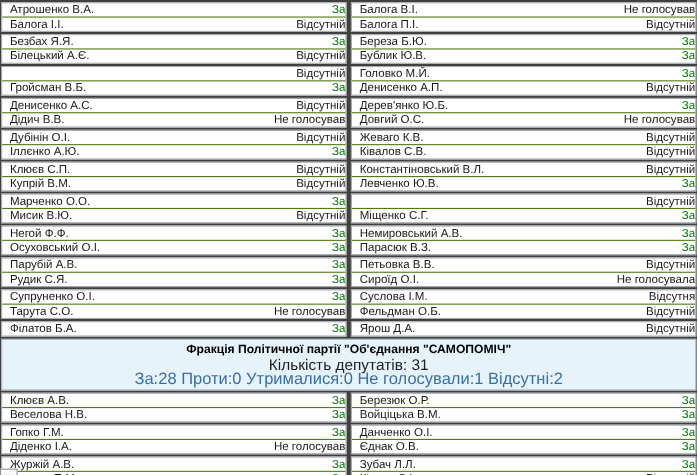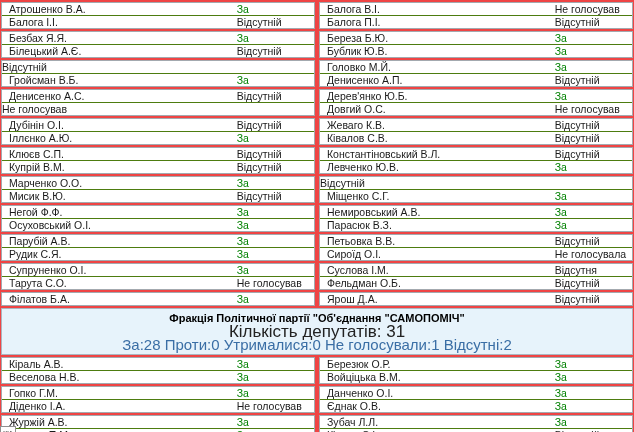--- a/index.html
+++ b/index.html
@@ -1,21 +1,21 @@
 <!DOCTYPE html>
 <html style="--green: #008000; --blue: #3a6ea5; --hdr-bg: #e7f3fb;"><head>
 <meta charset="utf-8">
 <style>
   html, body { margin: 0; padding: 0; background: #fff; }
   .page {
     position: relative;
     width: 634px;
     height: 432px;
     overflow: hidden;
-    background: #ef4444;
+    background: #404040;
     font-family: "Liberation Sans", sans-serif;
   }
   .votes-section {
     display: flex;
     gap: 4px;
     padding: 0 1px;
   }
   .votes-section.first { padding-top: 2px; }
   .col { flex: 1; min-width: 0; }
   .group {
@@ -31,31 +31,31 @@
     font-size: 10.5px;
     color: #1a1a1a;
     white-space: nowrap;
   }
   .row + .row { border-top: 1px solid #4d7c0f; }
   .dep-name {
     flex: 0 0 73%;
     padding-left: 7px;
     overflow: hidden;
   }
-  .vote { flex: 1; overflow: hidden; color: #1a1a1a; }
+  .vote { flex: 1; overflow: hidden; color: #1a1a1a; text-align: right; }
   .vote.for { color: var(--green, #008000); }
   .faction-header {
     margin: 0 1px 2px 1px;
     border: 1px solid #a9b6c0;
     background: var(--hdr-bg, #e7f3fb);
     text-align: center;
     padding: 3px 0;
   }
   .fh-title  { font-weight: bold; font-size: 11px; line-height: 13px; color: #000; }
-  .fh-count  { font-size: 17px; line-height: 13px; color: #222; }
+  .fh-count  { font-size: 14px; line-height: 13px; color: #222; }
   .fh-summary{ font-size: 15px; line-height: 13px; color: var(--blue, #3a6ea5); }
   .tooltip-frag {
     position: absolute;
     left: 0; top: 426px;
     width: 16px; height: 13px;
     box-sizing: border-box;
     background: #fff;
     border: 1px solid #8f8f8f;
     font-size: 9px; line-height: 12px;
     color: #444;
@@ -99,20 +99,21 @@
             <span class="dep-name">Гройсман В.Б.</span>
             <span class="vote for">За</span>
           </div>
         </div>
         <div class="group">
           <div class="row">
             <span class="dep-name">Денисенко А.С.</span>
             <span class="vote">Відсутній</span>
           </div>
           <div class="row">
+            <span class="dep-name">Дідич В.В.</span>
             <span class="vote">Не голосував</span>
           </div>
         </div>
         <div class="group">
           <div class="row">
             <span class="dep-name">Дубінін О.І.</span>
             <span class="vote">Відсутній</span>
           </div>
           <div class="row">
             <span class="dep-name">Іллєнко А.Ю.</span>
@@ -288,21 +289,21 @@
   <div class="faction-header">
     <div class="fh-title">Фракція Політичної партії "Об'єднання "САМОПОМІЧ"</div>
     <div class="fh-count">Кількість депутатів: 31</div>
     <div class="fh-summary">За:28 Проти:0 Утрималися:0 Не голосували:1 Відсутні:2</div>
   </div>
 
   <div class="votes-section">
     <div class="col">
         <div class="group">
           <div class="row">
-            <span class="dep-name">Кіраль А.В.</span>
+            <span class="dep-name">Клюєв А.В.</span>
             <span class="vote for">За</span>
           </div>
           <div class="row">
             <span class="dep-name">Веселова Н.В.</span>
             <span class="vote for">За</span>
           </div>
         </div>
         <div class="group">
           <div class="row">
             <span class="dep-name">Гопко Г.М.</span>

